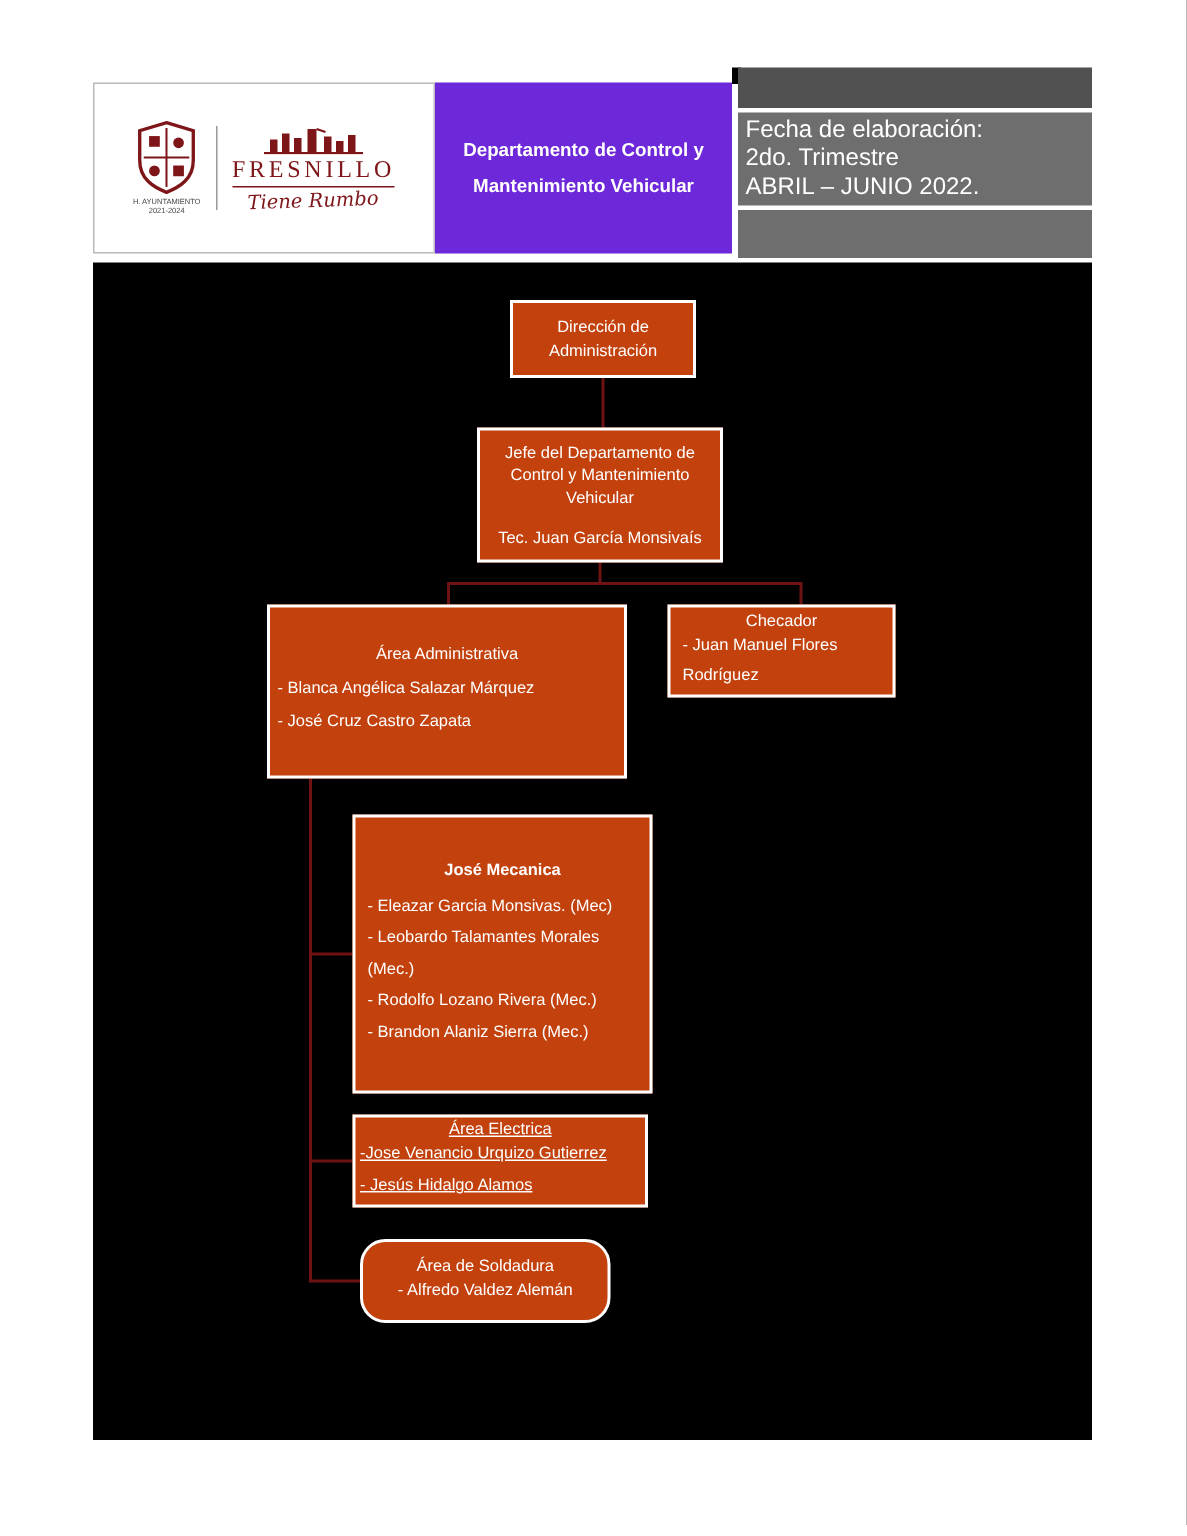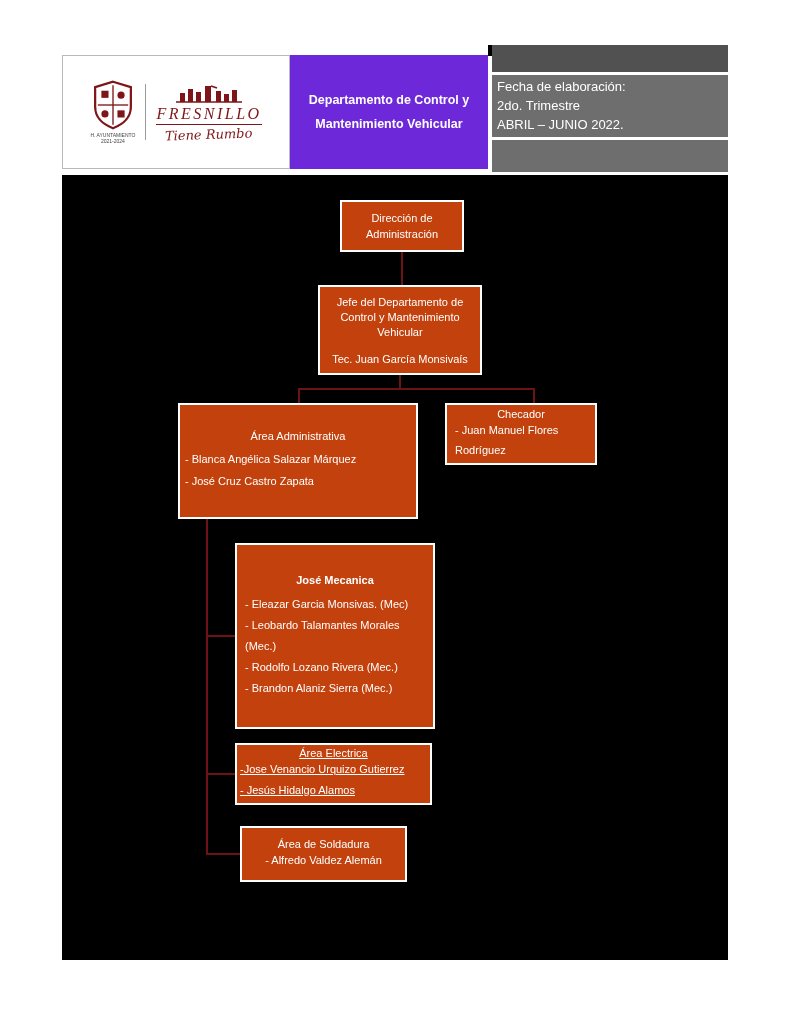--- a/index.html
+++ b/index.html
@@ -8,33 +8,33 @@
 
   
   .logo-box { position:absolute; left:62px; top:55px; width:228px; height:114px;
               background:#fff; border:1px solid #b9b9b9; display:flex; align-items:center;
               justify-content:center; gap:10px; }
   .crest-col { display:flex; flex-direction:column; align-items:center; }
   .seal-text { font-size:5px; color:#444; text-align:center; line-height:1.3; margin-top:2px; }
   .logo-divider { width:1px; height:56px; background:#9a9a9a; }
   .logo-right { display:flex; flex-direction:column; align-items:center; }
   .logo-name { font-family:"Liberation Serif", serif; font-size:16px; letter-spacing:2.5px;
-               color:#7E1518; margin-top:2px; border-bottom:1px solid #7E1518; padding-bottom:1px;font-style:italic; }
+               color:#7E1518; margin-top:2px; border-bottom:1px solid #7E1518; padding-bottom:1px; }
   .logo-tagline { font-family:"DejaVu Serif", serif; font-style:italic; font-size:13px;
                   color:#7E1518; margin-top:2px; transform:rotate(-2deg); }
 
   .title-box { position:absolute; left:290px; top:55px; width:198px; height:114px;
                background:#6d28d9; color:#fff; display:flex; flex-direction:column;
                align-items:center; justify-content:center; font-weight:bold; font-size:12.5px;
                line-height:24px; text-align:center; }
 
   .corner-mark { position:absolute; left:488px; top:45px; width:6px; height:11px; background:#000; }
   .bar-top   { position:absolute; left:492px; top:45px; width:236px; height:27px; background:#515151; }
   .fecha-box { position:absolute; left:492px; top:75px; width:236px; height:62px; background:#6E6E6E;
-               color:#fff; font-size:13px; line-height:19px; padding:2px 0 0 5px; }
+               color:#fff; font-size:16px; line-height:19px; padding:2px 0 0 5px; }
   .bar-bottom{ position:absolute; left:492px; top:140px; width:236px; height:32px; background:#6E6E6E; }
 
   
   .canvas { position:absolute; left:62px; top:175px; width:666px; height:785px; background:#000; }
 
   .obox { position:absolute; background:#c2410c; border:2px solid #ffffff; color:#fff;
           font-size:11px; display:flex; flex-direction:column; justify-content:center; }
   .obox .title  { text-align:center; }
   .obox .member { text-align:left; line-height:22px; padding-left:5px; }
 
@@ -44,21 +44,21 @@
   .box-jefe .person { text-align:center; margin-top:13px; }
   .box-admin     { left:116px; top:228px; width:240px; height:116px; }
   .box-admin .title { margin-bottom:6px; }
   .box-checador  { left:383px; top:228px; width:152px; height:62px; }
   .box-checador .member { padding-left:8px; line-height:20px; }
   .box-mecanica  { left:173px; top:368px; width:200px; height:186px; }
   .box-mecanica .title { font-weight:bold; margin-bottom:8px; }
   .box-mecanica .member { line-height:21px; padding-left:8px; }
   .box-electrica { left:173px; top:568px; width:197px; height:62px;text-decoration:underline; }
   .box-electrica .member { line-height:21px; padding-left:3px; }
-  .box-soldadura { left:178px; top:651px; width:167px; height:56px; }
+  .box-soldadura { left:178px; top:651px; width:167px; height:56px;border-radius:17px; }
   .box-soldadura .member { text-align:center; padding-left:0; line-height:21px; }
 
   .line { position:absolute; background:#6E1214; }
 </style>
 </head>
 <body>
 
 <div class="page">
 
   <div class="logo-box">

